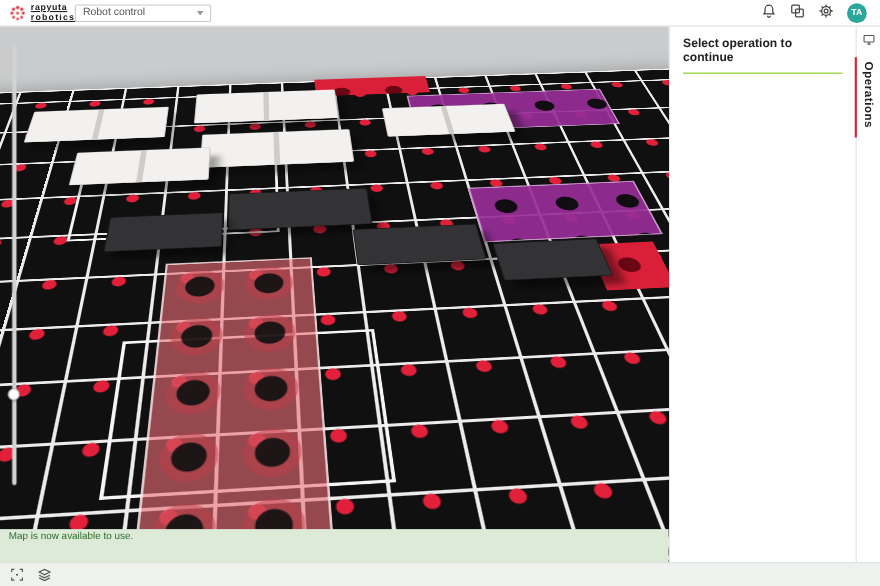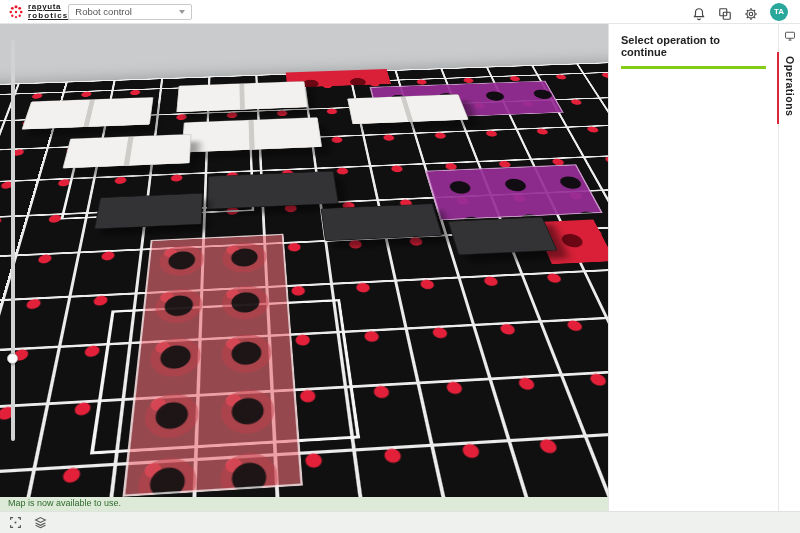--- a/index.html
+++ b/index.html
@@ -26,21 +26,21 @@
     width: 124px; height: 16px;
     border: 1px solid #c9c9c9; border-radius: 2px; background: #fff;
     display: flex; align-items: center; justify-content: space-between;
     padding: 0 6px; font-size: 9.5px; color: #555; cursor: pointer;
   }
   .chev {
     width: 0; height: 0;
     border-left: 3.5px solid transparent; border-right: 3.5px solid transparent;
     border-top: 4px solid #999;
   }
-  .topbar-right { margin-left: auto; display: flex; align-items: flex-end; gap: 12px; padding-right: 4px; }
+  .topbar-right { margin-left: auto; display: flex; align-items: flex-start; gap: 12px; padding-right: 4px; }
   .tb-icon { display: inline-flex; cursor: pointer; }
   .avatar {
     width: 18px; height: 18px; border-radius: 50%;
     background: #2aa79b; color: #fff; font-size: 8px; font-weight: bold;
     display: flex; align-items: center; justify-content: center; cursor: pointer;
   }
 
   
   .map-area {
     position: absolute; top: 24px; left: 0; right: 192px; bottom: 22px;
@@ -102,34 +102,34 @@
     background: #d2d2d2; border-radius: 2px; cursor: pointer;
   }
   .vslider-knob {
     position: absolute; left: 1px; top: 78%; width: 11px; height: 11px;
     background: #fff; border: 1px solid #b5b5b5; border-radius: 50%;
     box-shadow: 0 1px 2px rgba(0,0,0,0.3); cursor: grab;
   }
 
   
   .status-green {
-    position: absolute; left: 0; right: 0; bottom: 0; height: 14px;
+    position: absolute; left: 0; right: 0; bottom: 0; height: 30px;
     background: #dcead7; color: #2f6b2f;
     font-size: 9px; line-height: 13px; padding-left: 8px; z-index: 6;
   }
 
   
   .ops-panel {
     position: absolute; top: 24px; right: 22px; bottom: 22px; width: 170px;
     background: #fff; border-left: 1px solid #e3e3e3;
     padding: 10px 12px; z-index: 20;
   }
   .ops-title {
     font-size: 11px; font-weight: bold; color: #222;
-    padding-bottom: 8px; border-bottom: 3px solid #84cc16; margin-bottom: 13px;
+    padding-bottom: 8px; border-bottom: 1px solid #84cc16; margin-bottom: 13px;
   }
   .op-btn {
     display: flex; align-items: center; gap: 8px;
     width: 100%; height: 27px; margin-bottom: 9px;
     background: #fff; border: 1px solid #d6d6d6; border-radius: 6px;
     padding: 0 10px; font-size: 10px; color: #333;
     font-family: inherit; box-shadow: 0 1px 2px rgba(0,0,0,0.07); cursor: pointer;
     text-align: left;
   }
   .op-ico { display: inline-flex; }

